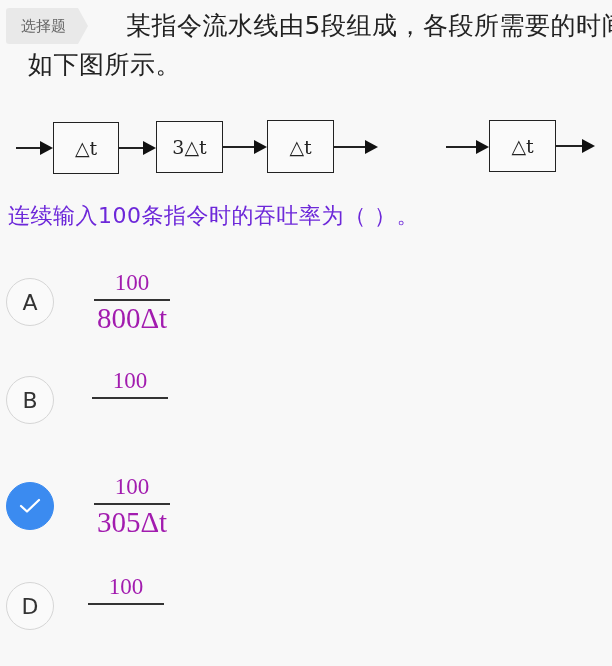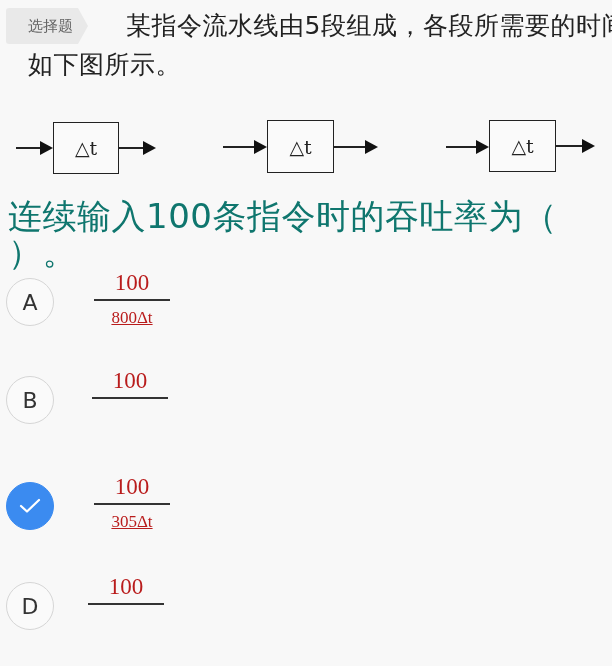--- a/index.html
+++ b/index.html
@@ -10,21 +10,21 @@
     color:#222;
     position:relative;
   }
   .tag {
     position:absolute; left:6px; top:8px;
     height:36px; width:72px;
     background:#e9e9e9;
     color:#666;
     font-size:15px;
     line-height:36px;
-    padding-left:22px;
+    padding-left:15px;
     box-sizing:border-box;
     border-radius:3px 0 0 3px;
   }
   .tag::after {
     content:""; position:absolute; right:-10px; top:0;
     border-top:18px solid transparent;
     border-bottom:18px solid transparent;
     border-left:10px solid #e9e9e9;
   }
   .stem {
@@ -41,53 +41,56 @@
     font-family:"DejaVu Serif", serif; font-size:19px; color:#222;
     display:flex; align-items:center; justify-content:center;
   }
   .line { position:absolute; height:2px; background:#222; }
   .head {
     position:absolute; width:0; height:0;
     border-top:7px solid transparent; border-bottom:7px solid transparent;
     border-left:13px solid #111;
   }
   .q2 {
-    position:absolute; left:8px; top:198px; font-size:34px; line-height:36px; color:#0f766e;
+    position:absolute; left:8px; top:198px; font-size:22px; line-height:36px; color:#6d28d9;
     letter-spacing:0.5px;
   }
   .opt { position:absolute; left:6px; width:500px; height:60px; }
   .circle {
     position:absolute; left:0; top:8px; width:48px; height:48px; border-radius:50%;
     border:1px solid #d6d6d6; background:#fafafa; box-sizing:border-box;
     font-size:22px; color:#333; display:flex; align-items:center; justify-content:center;
   }
   .circle.sel { background:#3b8bf0; border-color:#3b8bf0; }
   .frac {
     position:absolute; left:88px; top:0; width:76px;
-    font-family:"Liberation Serif", serif; color:#b91c1c; text-align:center;
+    font-family:"Liberation Serif", serif; color:#a21caf; text-align:center;
   }
   .num { font-size:23px; line-height:26px; display:block; }
   .bar { display:block; height:2px; background:#333; margin:3px 0 4px 0; }
-  .den { font-size:17px; line-height:26px; display:block;text-decoration:underline; }
+  .den { font-size:29px; line-height:26px; display:block; }
 </style>
 </head>
 <body>
 
 <div class="tag">选择题</div>
 <div class="stem">某指令流水线由5段组成，各段所需要的时间如下图所示。</div>
 
 <div class="diagram">
   <div class="line" style="left:16px; top:37px; width:26px;"></div>
   <div class="head" style="left:40px; top:31px;"></div>
   <div class="box" style="left:53px; top:12px; width:66px; height:52px;">
       <span>△t</span>
     </div>
 
   <div class="line" style="left:119px; top:37px; width:26px;"></div>
   <div class="head" style="left:143px; top:31px;"></div>
+  <div class="box" style="left:156px; top:11px; width:67px; height:52px;">
+      <span>3△t</span>
+    </div>
 
   <div class="line" style="left:223px; top:36px; width:33px;"></div>
   <div class="head" style="left:254px; top:30px;"></div>
   <div class="box" style="left:267px; top:10px; width:67px; height:53px;">
       <span>△t</span>
     </div>
 
   <div class="line" style="left:334px; top:36px; width:33px;"></div>
   <div class="head" style="left:365px; top:30px;"></div>
 

